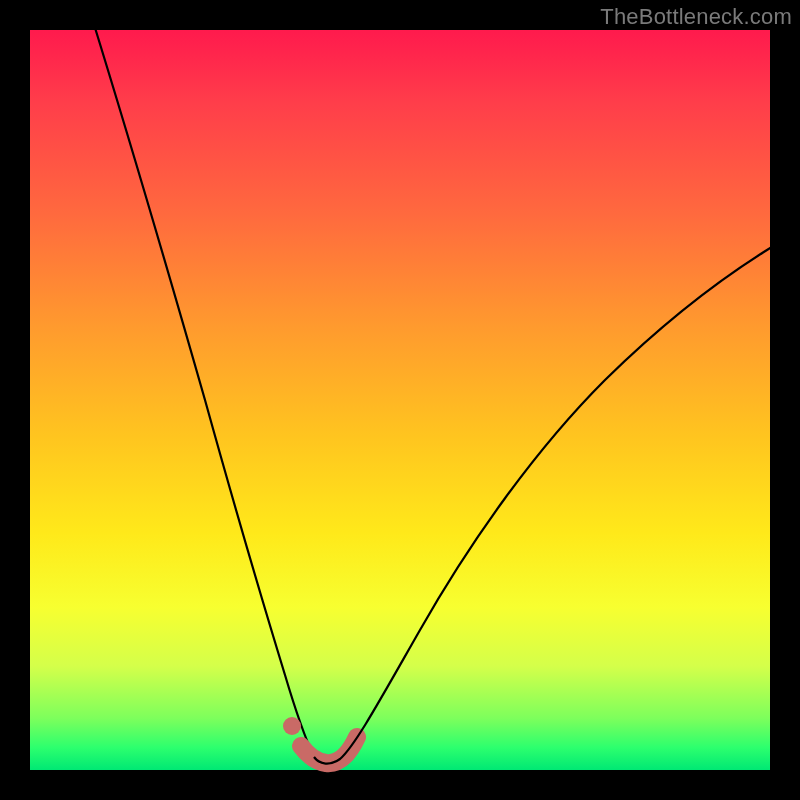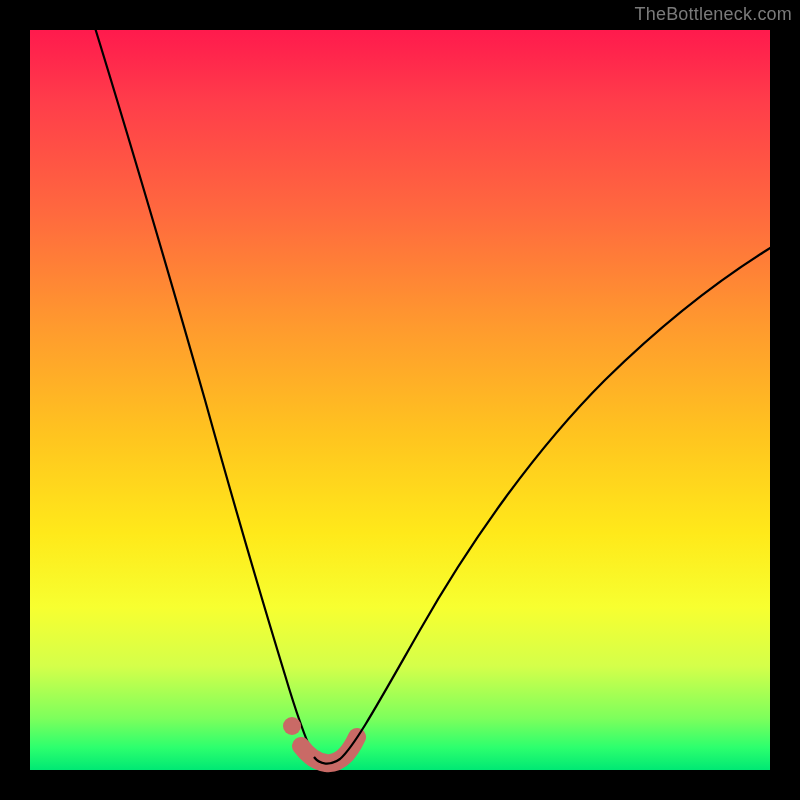--- a/index.html
+++ b/index.html
@@ -36,21 +36,21 @@
       #7dff5c 93%,
       #2cff6e 97%,
       #00e874 100%
     );
   }
   .watermark {
     position: absolute;
     top: 4px;
     right: 8px;
     color: #7a7a7a;
-    font-size: 18px;
+    font-size: 22px;
     letter-spacing: 0.2px;
     user-select: none;
   }
   svg.curves {
     position: absolute;
     left: 0;
     top: 0;
     width: 740px;
     height: 740px;
     overflow: visible;

